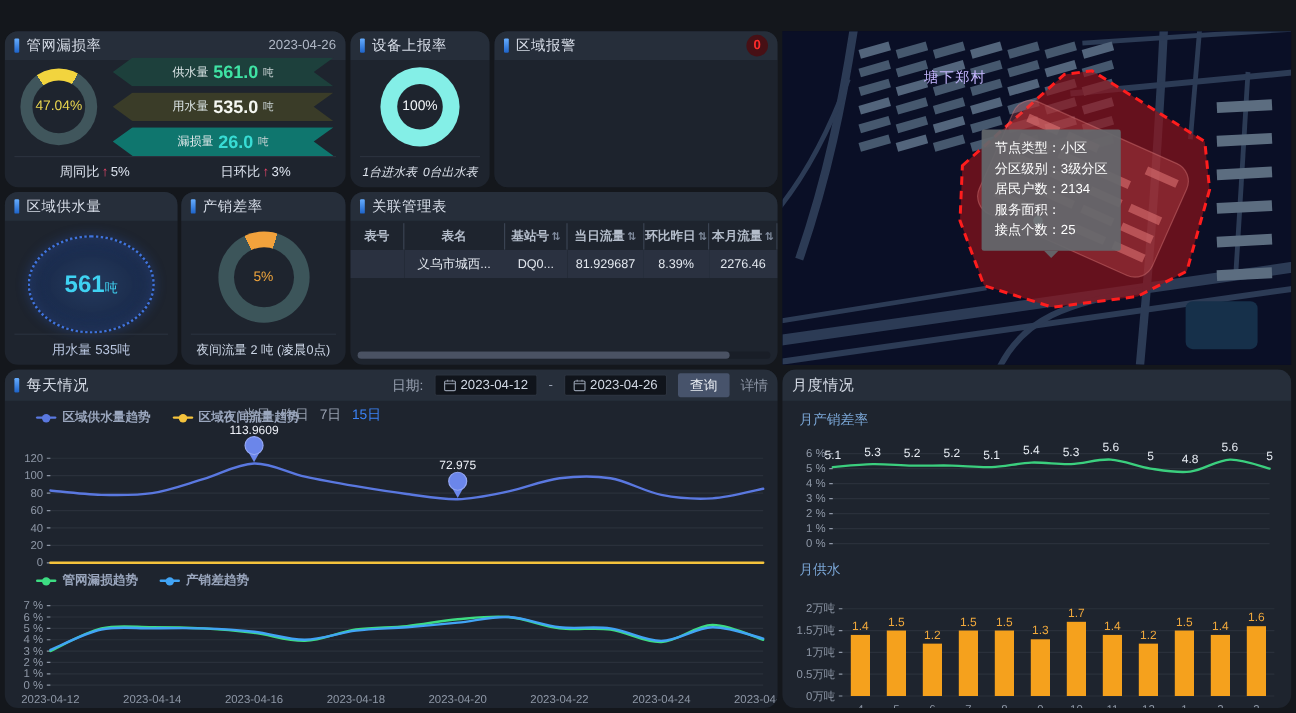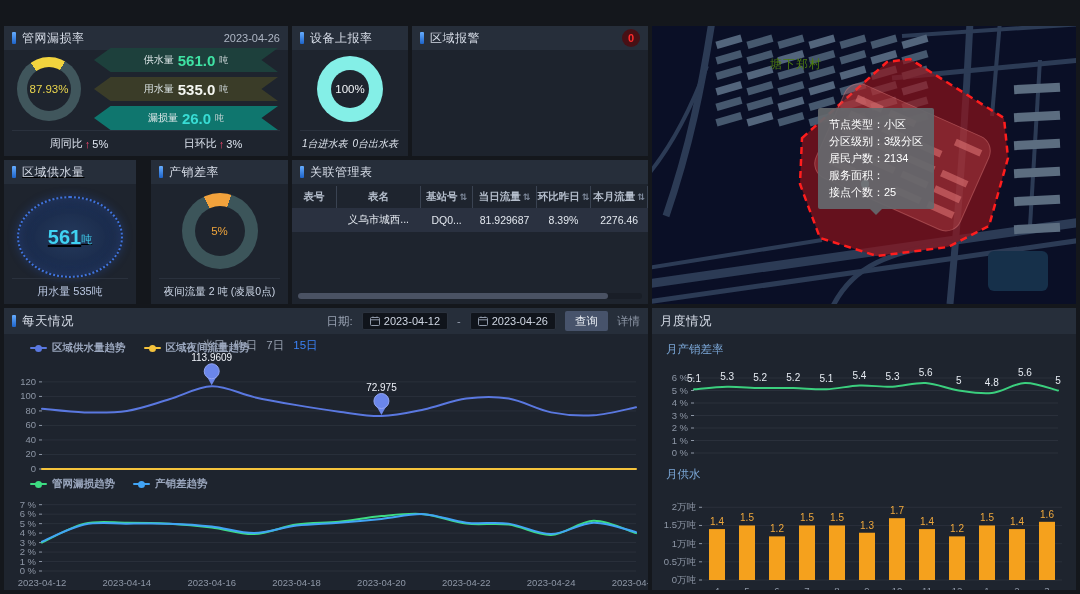--- a/index.html
+++ b/index.html
@@ -5,21 +5,21 @@
   html,body{margin:0;padding:0;background:#14171c;}
   *{box-sizing:border-box;font-family:"Liberation Sans","DejaVu Sans",sans-serif;}
   .stage{position:relative;width:1080px;height:594px;background:#14171c;overflow:hidden;}
 
   
   .topbar{position:absolute;left:0;top:0;width:1080px;height:22px;background:#0b0d11;border-bottom:1px solid #1d2026;display:flex;align-items:flex-end;padding-left:46px;gap:36px;}
   .tab{font-size:12px;color:#6b7280;padding:3px 2px 4px;cursor:pointer;}
   .tab.active{color:#ccd5e4;font-weight:bold;border-bottom:2px solid #2f7ae0;}
 
   
-  .panel{position:absolute;background:#1e242e;border-radius:0;overflow:hidden;}
+  .panel{position:absolute;background:#1e242e;border-radius:11px;overflow:hidden;}
   .phead{height:24px;background:#262e3a;display:flex;align-items:center;padding:0 8px;gap:6px;}
   .accent{width:4px;height:12px;border-radius:1px;background:linear-gradient(#66adff,#1d63c9);flex:0 0 auto;}
   .ptitle{font-size:12px;color:#d7dde8;letter-spacing:.5px;white-space:nowrap;}
 
   
   .donut{border-radius:50%;position:relative;}
   .hole{position:absolute;border-radius:50%;background:#1e242e;display:flex;align-items:center;justify-content:center;}
 
   
   .pa-body{display:flex;align-items:center;height:78px;}
@@ -58,21 +58,21 @@
   .lgdot{position:absolute;left:5px;top:-2.5px;width:7px;height:7px;border-radius:50%;}
   .lgtxt{font-size:10.5px;color:#9aa6bd;}
 
   .seclabel{font-size:11.5px;color:#7ba7d7;margin:8px 0 0 14px;}
 
   svg{overflow:visible;display:block;}
 
   
   .tooltip{position:absolute;background:rgba(100,104,109,0.93);color:#fff;font-size:11px;line-height:1.55;padding:8px 11px;border-radius:2px;}
   .tooltip:after{content:"";position:absolute;left:50%;bottom:-6px;margin-left:-6px;border:6px solid transparent;border-top-color:rgba(100,104,109,0.93);border-bottom:none;}
-  .maplabel{position:absolute;color:#4d7c0f;font-size:12px;letter-spacing:1px;}
+  .maplabel{position:absolute;color:#c4b5fd;font-size:12px;letter-spacing:1px;}
 
   .alarmbadge{margin-left:auto;width:18px;height:18px;border-radius:50%;background:#471015;color:#ff2b2b;font-size:11px;font-weight:bold;display:flex;align-items:center;justify-content:center;}
 
   .ellipse{width:106px;height:82px;border:2px dotted #3f73dd;border-radius:50%;margin:12px auto 0;display:flex;align-items:center;justify-content:center;background:radial-gradient(ellipse at center,#24395c 0%,#1b2c4c 55%,rgba(20,30,60,0.15) 78%);box-shadow:0 0 14px rgba(45,90,190,.45) inset,0 0 10px rgba(45,90,190,.35);}
 </style>
 </head>
 <body>
 
 <div class="stage">
 
@@ -80,21 +80,21 @@
   <div class="panel" style="left:4px;top:26px;width:284px;height:130px;">
     <div class="phead">
       <div class="accent"></div>
       <div class="ptitle">管网漏损率</div>
       <div style="margin-left:auto;font-size:11px;color:#aeb6c4;">2023-04-26</div>
     </div>
     <div class="pa-body">
       <div class="pa-donut-wrap">
         <div class="donut" style="width:64px;height:64px;background:conic-gradient(from 325deg,#f2d43e 0 65deg,#40565c 65deg 360deg);">
           <div class="hole" style="inset:10px;">
-            <span style="font-size:11.5px;color:#ead64e;">87.93%</span>
+            <span style="font-size:11.5px;color:#ead64e;">47.04%</span>
           </div>
         </div>
       </div>
       <div class="badges">
           <div class="badge" style="background: rgb(29, 64, 60);">
             <span class="bl">供水量</span>
             <span class="bv" style="color: rgb(63, 227, 164);">561.0</span>
             <span class="bu">吨</span>
           </div>
           <div class="badge" style="background: rgb(58, 60, 40);">
@@ -143,21 +143,21 @@
 
   <div class="panel" style="left:412px;top:26px;width:236px;height:130px;">
     <div class="phead">
       <div class="accent"></div>
       <div class="ptitle">区域报警</div>
       <div class="alarmbadge">0</div>
     </div>
     <div style="height:106px;background:#1d232d;"></div>
   </div>
 
-  <div class="panel" style="left:4px;top:160px;width:132px;height:144px;text-decoration:underline;">
+  <div class="panel" style="left:4px;top:160px;width:144px;height:144px;">
     <div class="phead">
       <div class="accent"></div>
       <div class="ptitle">区域供水量</div>
     </div>
     <div class="ellipse">
       <span style="font-size:20px;font-weight:bold;color:#3fd2f2;">561</span>
       <span style="font-size:11px;color:#3fd2f2;margin-top:4px;">吨</span>
     </div>
     <div class="pfoot" style="justify-content:center;">
       <span style="font-size:11px;color:#b9c6e0;">用水量 535吨</span>

